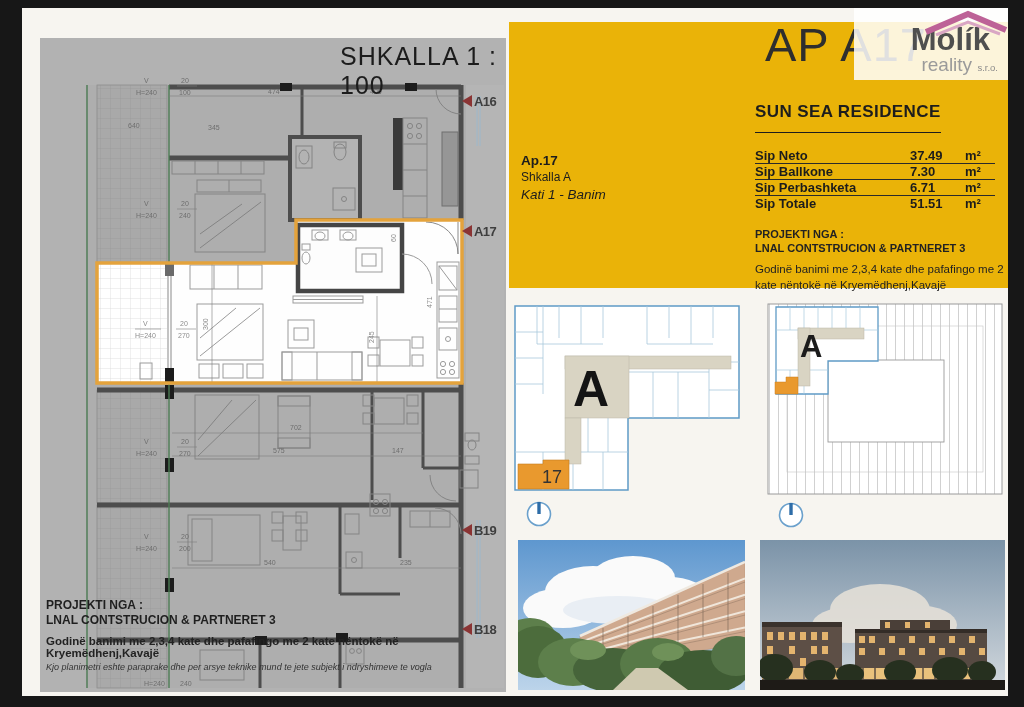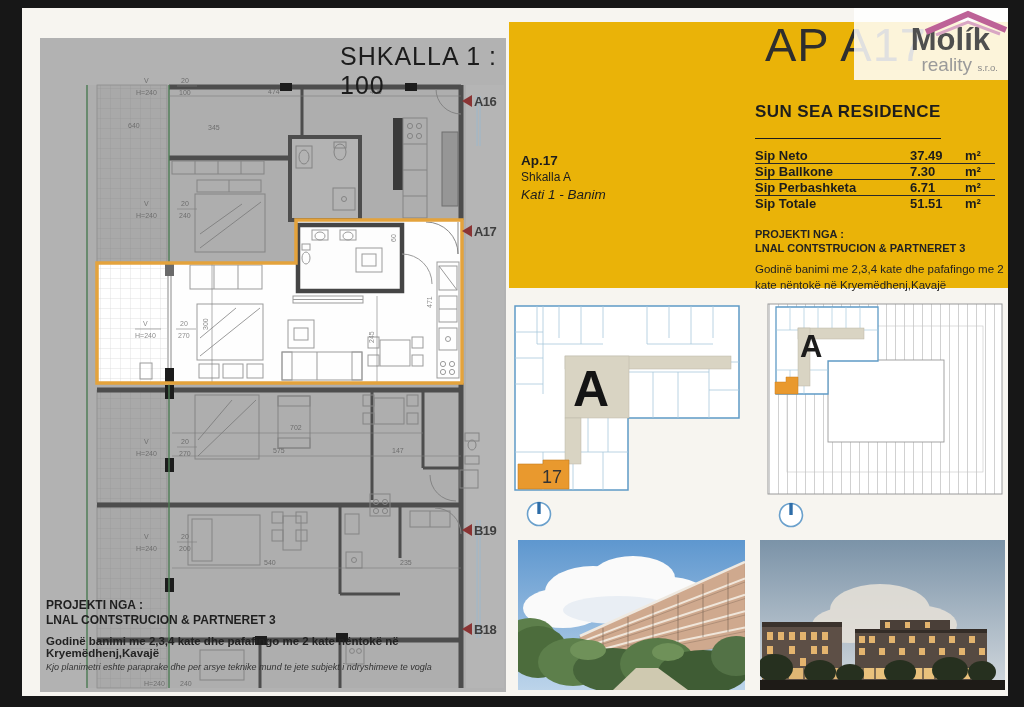--- a/index.html
+++ b/index.html
@@ -13,21 +13,21 @@
   .foot2{left:6px;top:575px;font-size:12px;font-weight:700;color:#1f1f1f;}
   .foot3{left:6px;top:597px;font-size:11.5px;font-weight:700;color:#222;width:458px;}
   .foot4{left:6px;top:624px;font-size:9px;font-style:italic;color:#333;width:450px;}
   #panel{left:509px;top:22px;width:499px;height:266px;background:#eab308;}
   .ap-title{left:256px;top:-2px;font-size:47px;color:#2e2e2e;letter-spacing:1px;line-height:1.05;}
   #logo{left:854px;top:8px;width:154px;height:72px;background:rgba(255,255,255,0.85);}
   .brand{margin-top:16px;text-align:right;padding-right:18px;font-size:31px;font-weight:700;color:#4f4f4f;line-height:1;}
   .brand2{text-align:right;padding-right:10px;font-size:19px;color:#9a9a9a;line-height:1;}
   .brand3{font-size:9.5px;color:#8a8a8a;}
   .residence{left:246px;top:80px;font-size:17px;font-weight:700;color:#1d1d1d;letter-spacing:.4px;
-             border-bottom:1.5px solid #1d1d1d;padding-bottom:16px;}
+             border-bottom:1.5px solid #1d1d1d;padding-bottom:10px;}
   .apid{left:12px;top:131px;font-size:13.5px;font-weight:700;color:#1d1d1d;}
   .apst{left:12px;top:148px;font-size:12px;color:#1d1d1d;}
   .apfl{left:12px;top:165px;font-size:13.5px;font-style:italic;color:#1d1d1d;}
   .tbl{left:246px;top:126px;width:240px;}
   .trow{display:flex;align-items:flex-end;height:15px;font-size:13px;font-weight:700;color:#1c1c1c;}
   .trow.u{border-bottom:1.6px solid #2a2a2a;}
   .tl{flex:1;} .tv{width:52px;text-align:left;} .tu{width:30px;padding-left:3px;}
   .proj{left:246px;top:206px;font-size:11px;font-weight:700;color:#222;line-height:1.25;}
   .desc{left:246px;top:240px;font-size:11.5px;color:#222;width:262px;line-height:1.35;}
   

